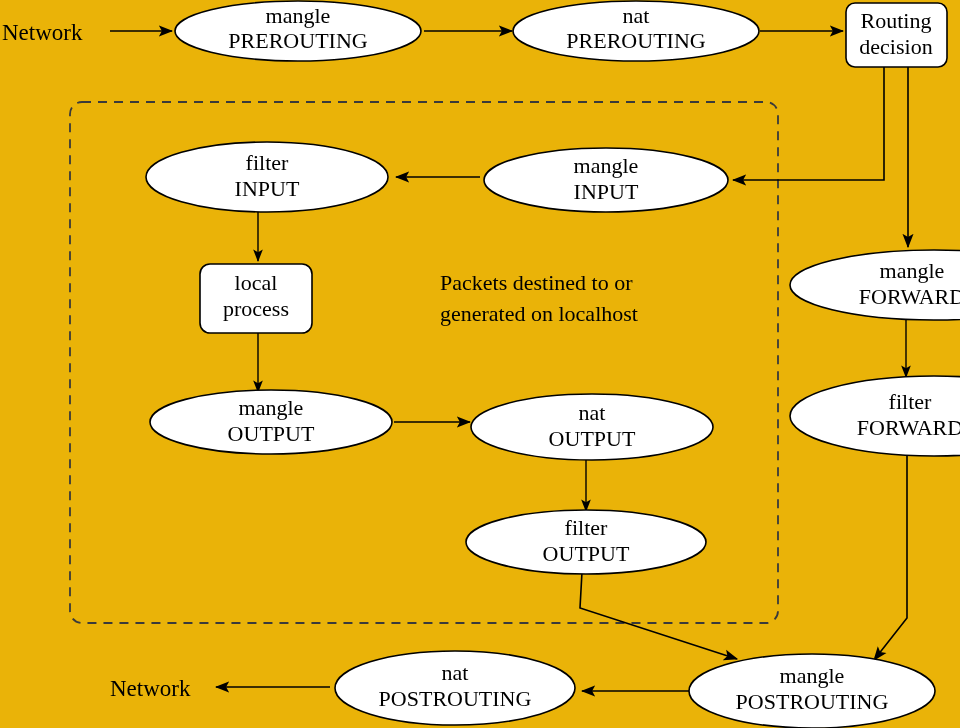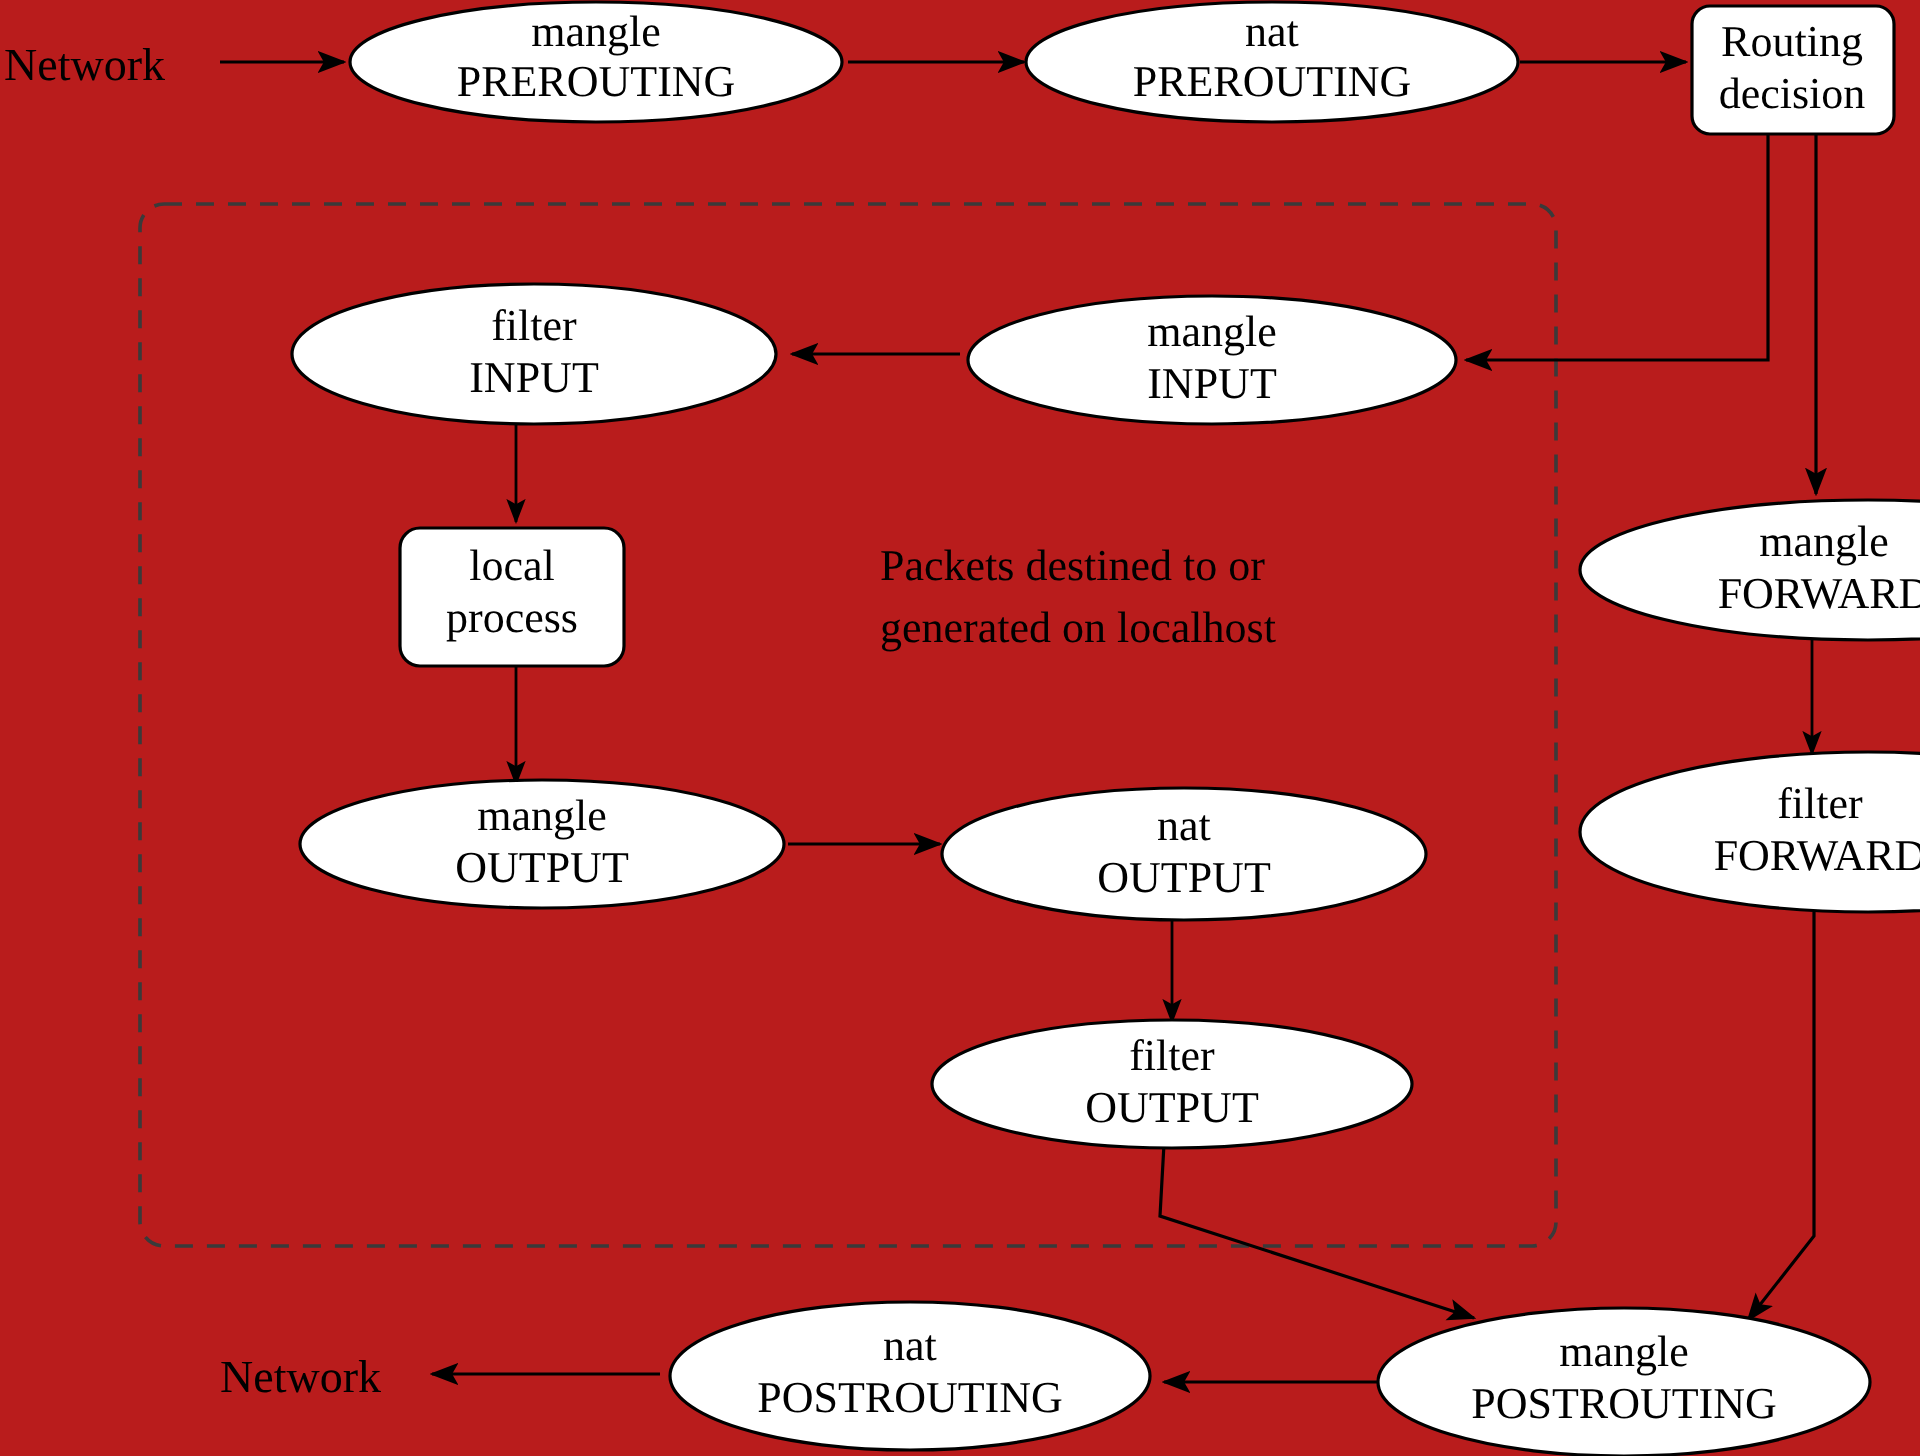--- a/index.html
+++ b/index.html
@@ -4,21 +4,21 @@
 <style>
   html, body {
     margin: 0;
     padding: 0;
     background: #ffffff;
   }
   #canvas-wrap {
     position: relative;
     width: 960px;
     height: 728px;
-    background: #b91c1c;
+    background: #eab308;
     overflow: hidden;
     font-family: "Liberation Serif", "DejaVu Serif", serif;
   }
   svg#diagram {
     display: block;
     width: 960px;
     height: 728px;
   }
   .node-shape {
     fill: #ffffff;

